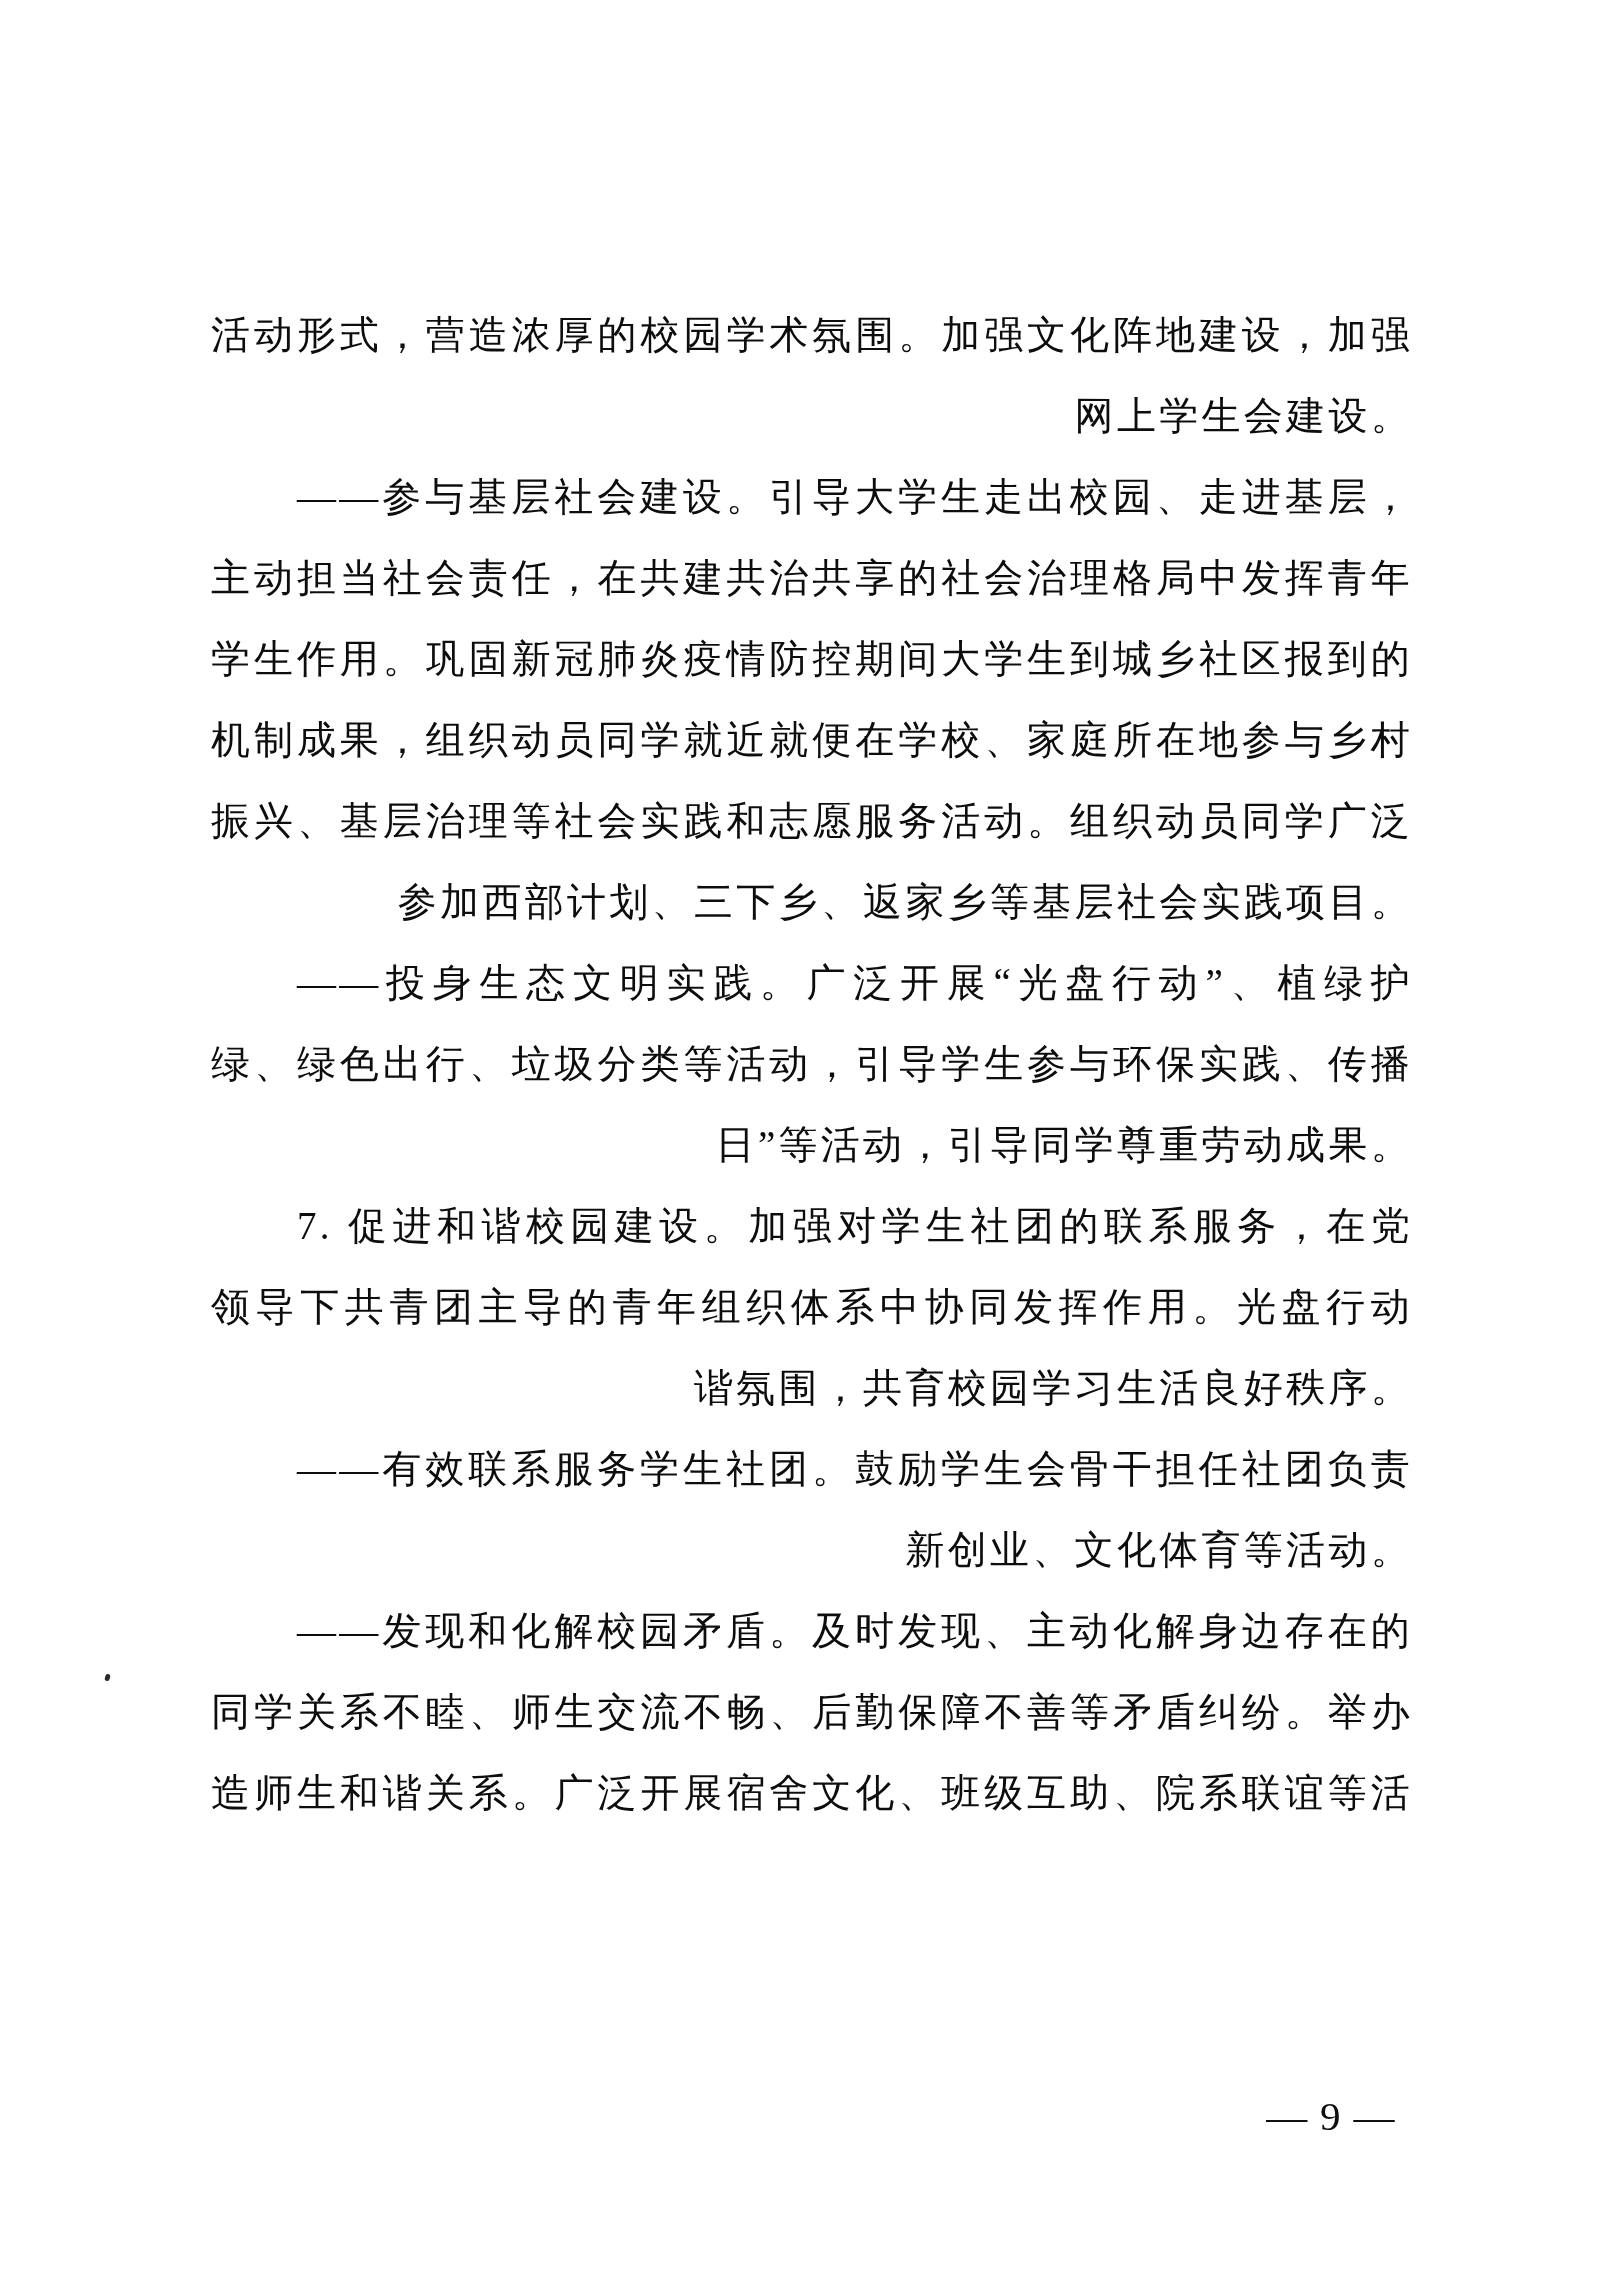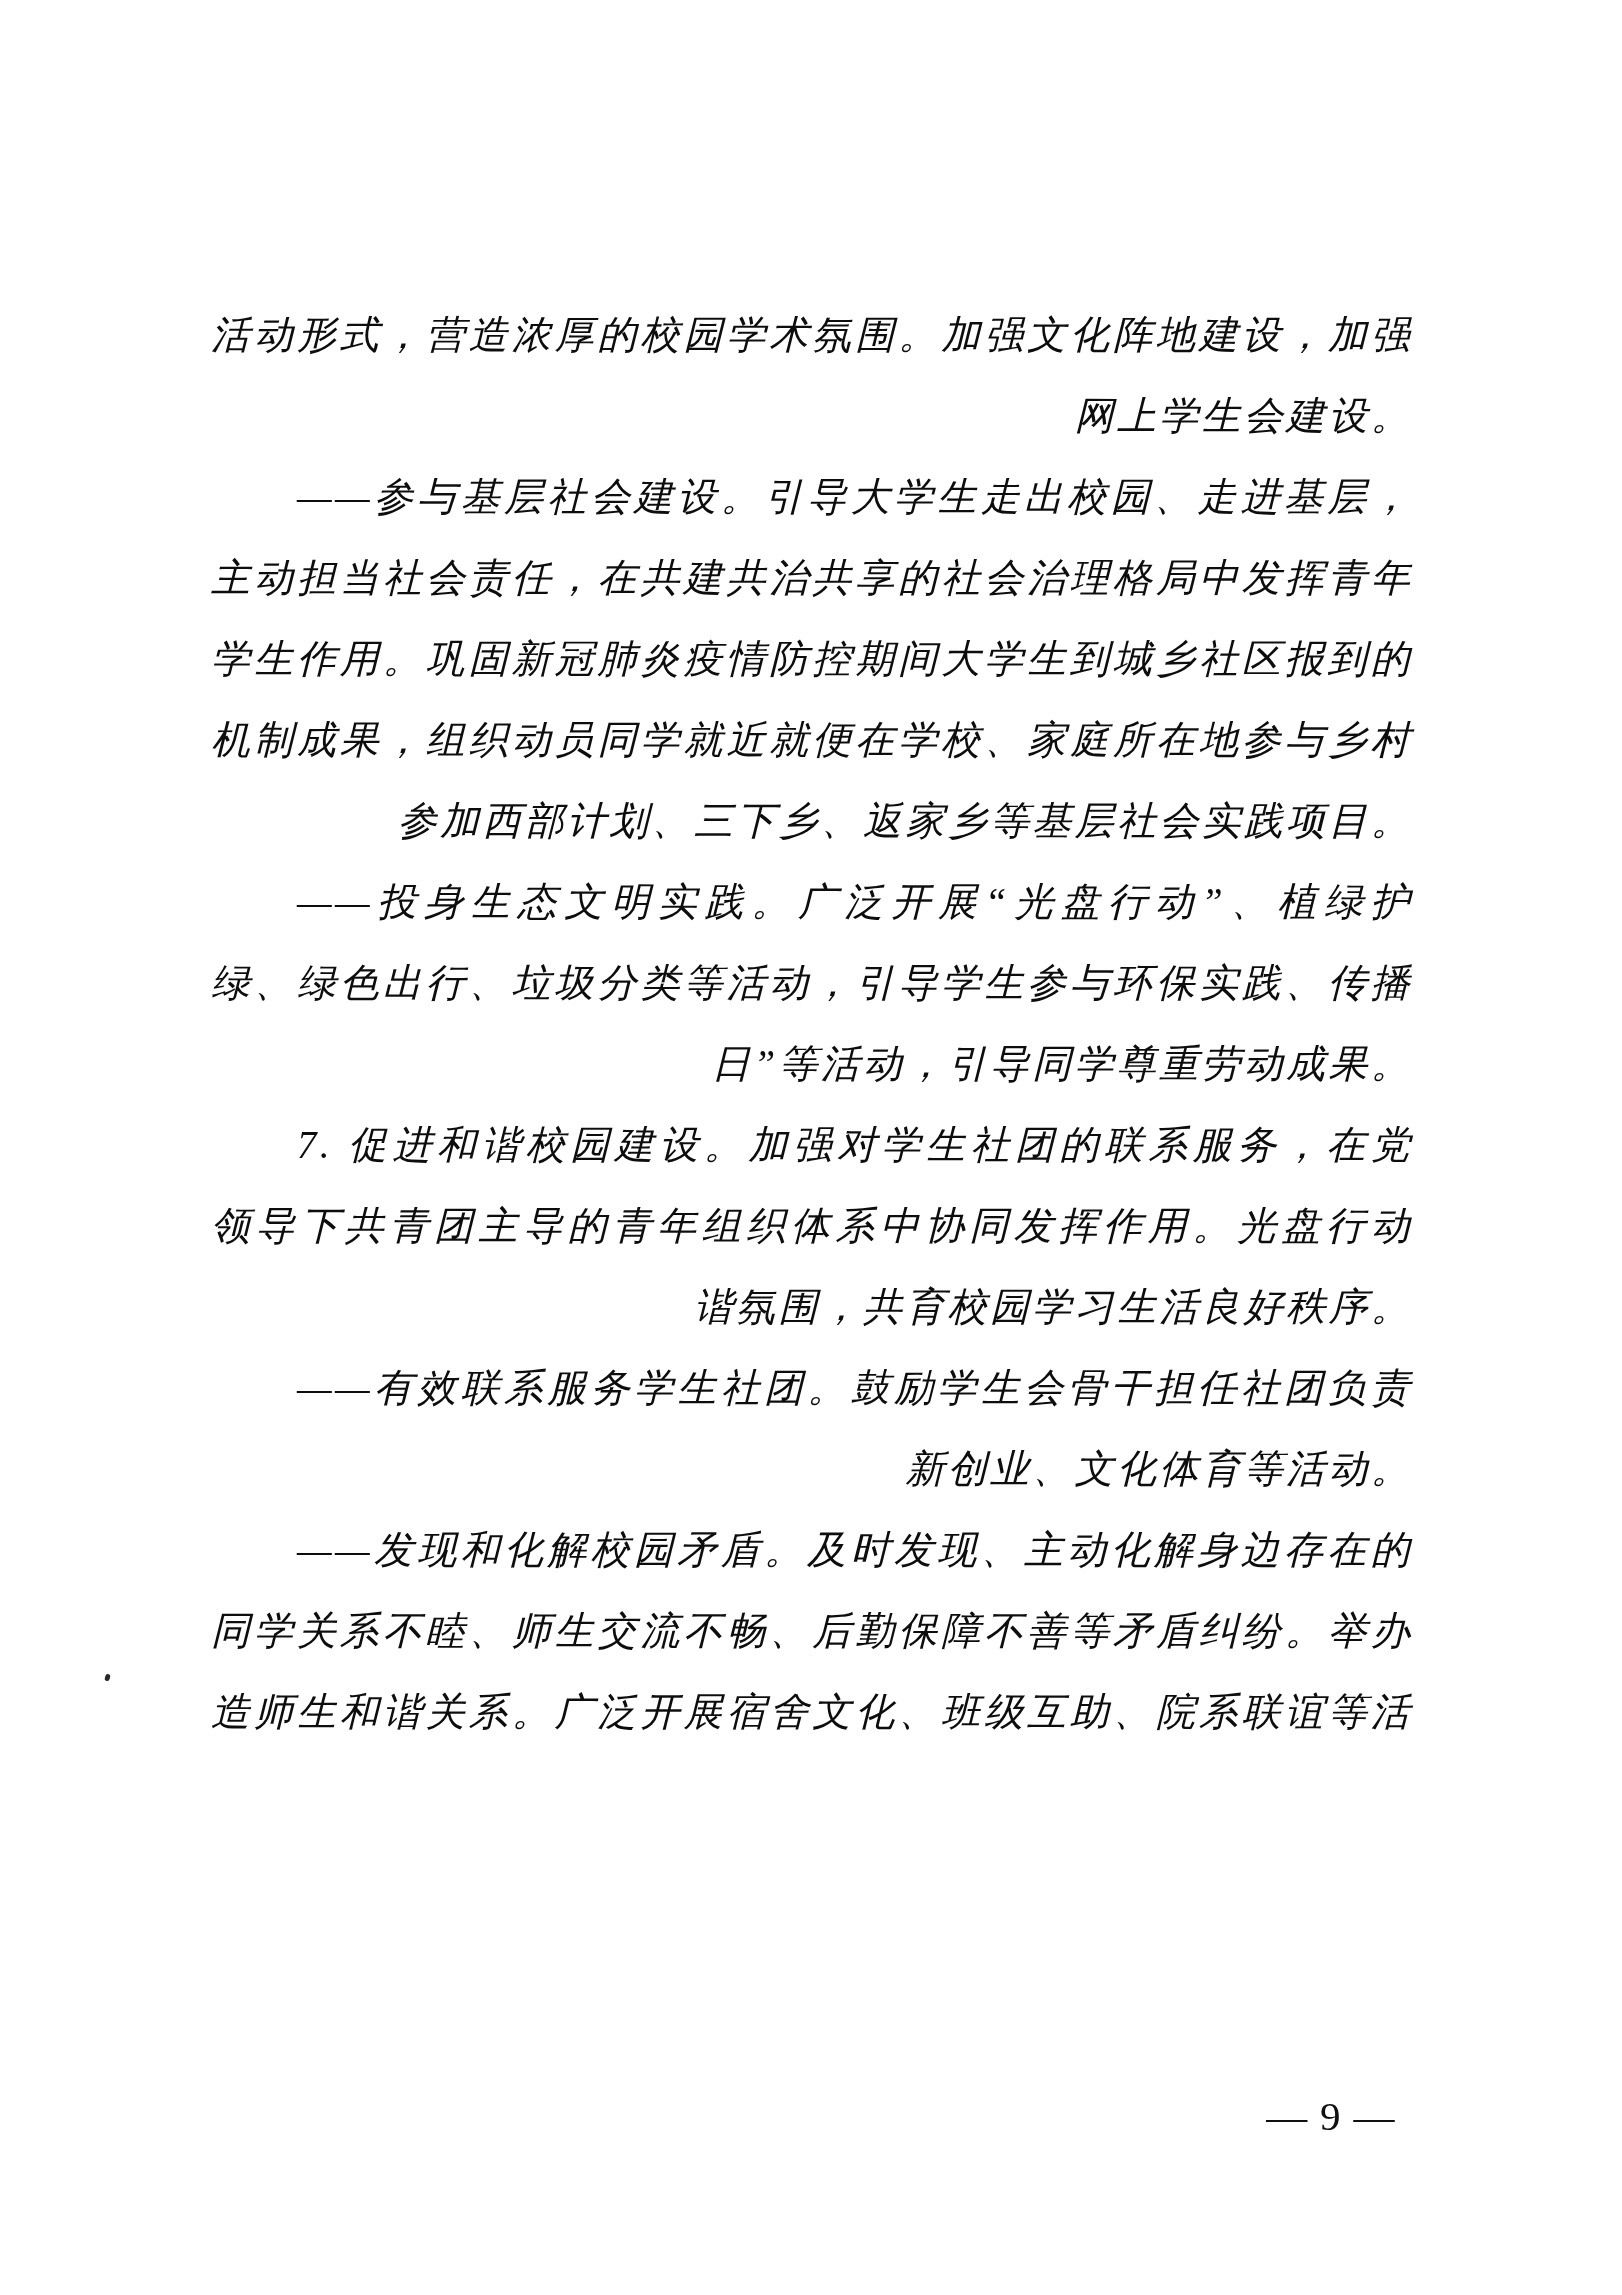--- a/index.html
+++ b/index.html
@@ -14,21 +14,20 @@
     margin: 0 auto;
     background: #ffffff;
     overflow: hidden;
     font-family: "Liberation Serif", "DejaVu Serif", serif;
   }
   .text-block {
     position: absolute;
     left: 211px;
     top: 294px;
     width: 1202px;
-    font-style: italic;
   }
   .line {
     height: 81px;
     line-height: 81px;
     font-size: 39px;
     color: #0d0d0d;
     letter-spacing: 3.3px;
     white-space: normal;
     word-break: break-all;
     text-align: right;
@@ -73,20 +72,21 @@
 
 <div class="sheet">
 
   <div class="text-block">
     <div class="line j">活动形式，营造浓厚的校园学术氛围。加强文化阵地建设，加强</div>
     <div class="line">网上学生会建设。</div>
     <div class="line j ind">——参与基层社会建设。引导大学生走出校园、走进基层，</div>
     <div class="line j">主动担当社会责任，在共建共治共享的社会治理格局中发挥青年</div>
     <div class="line j">学生作用。巩固新冠肺炎疫情防控期间大学生到城乡社区报到的</div>
     <div class="line j">机制成果，组织动员同学就近就便在学校、家庭所在地参与乡村</div>
+    <div class="line j">振兴、基层治理等社会实践和志愿服务活动。组织动员同学广泛</div>
     <div class="line">参加西部计划、三下乡、返家乡等基层社会实践项目。</div>
     <div class="line j ind">——投身生态文明实践。广泛开展“光盘行动”、植绿护</div>
     <div class="line j">绿、绿色出行、垃圾分类等活动，引导学生参与环保实践、传播</div>
     <div class="line">日”等活动，引导同学尊重劳动成果。</div>
     <div class="line j ind">7. 促进和谐校园建设。加强对学生社团的联系服务，在党</div>
     <div class="line j">领导下共青团主导的青年组织体系中协同发挥作用。光盘行动</div>
     <div class="line">谐氛围，共育校园学习生活良好秩序。</div>
     <div class="line j ind">——有效联系服务学生社团。鼓励学生会骨干担任社团负责</div>
     <div class="line">新创业、文化体育等活动。</div>
     <div class="line j ind">——发现和化解校园矛盾。及时发现、主动化解身边存在的</div>

